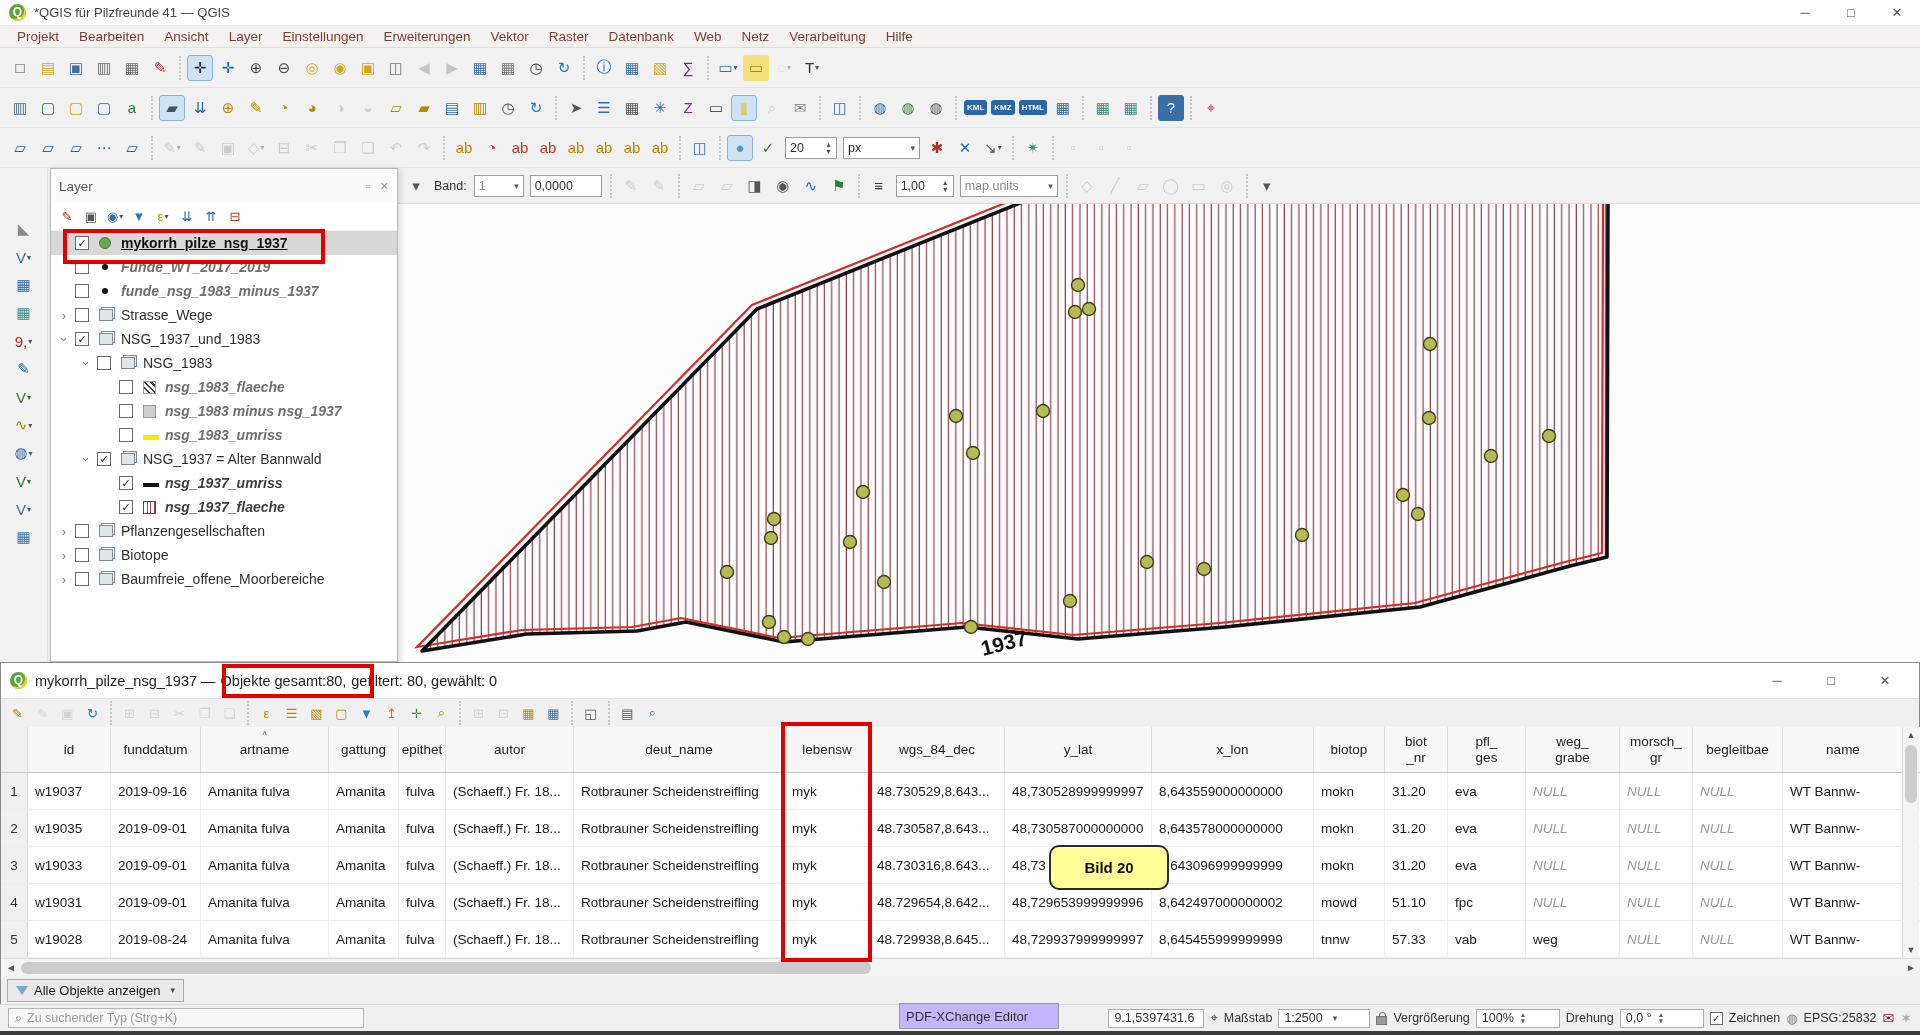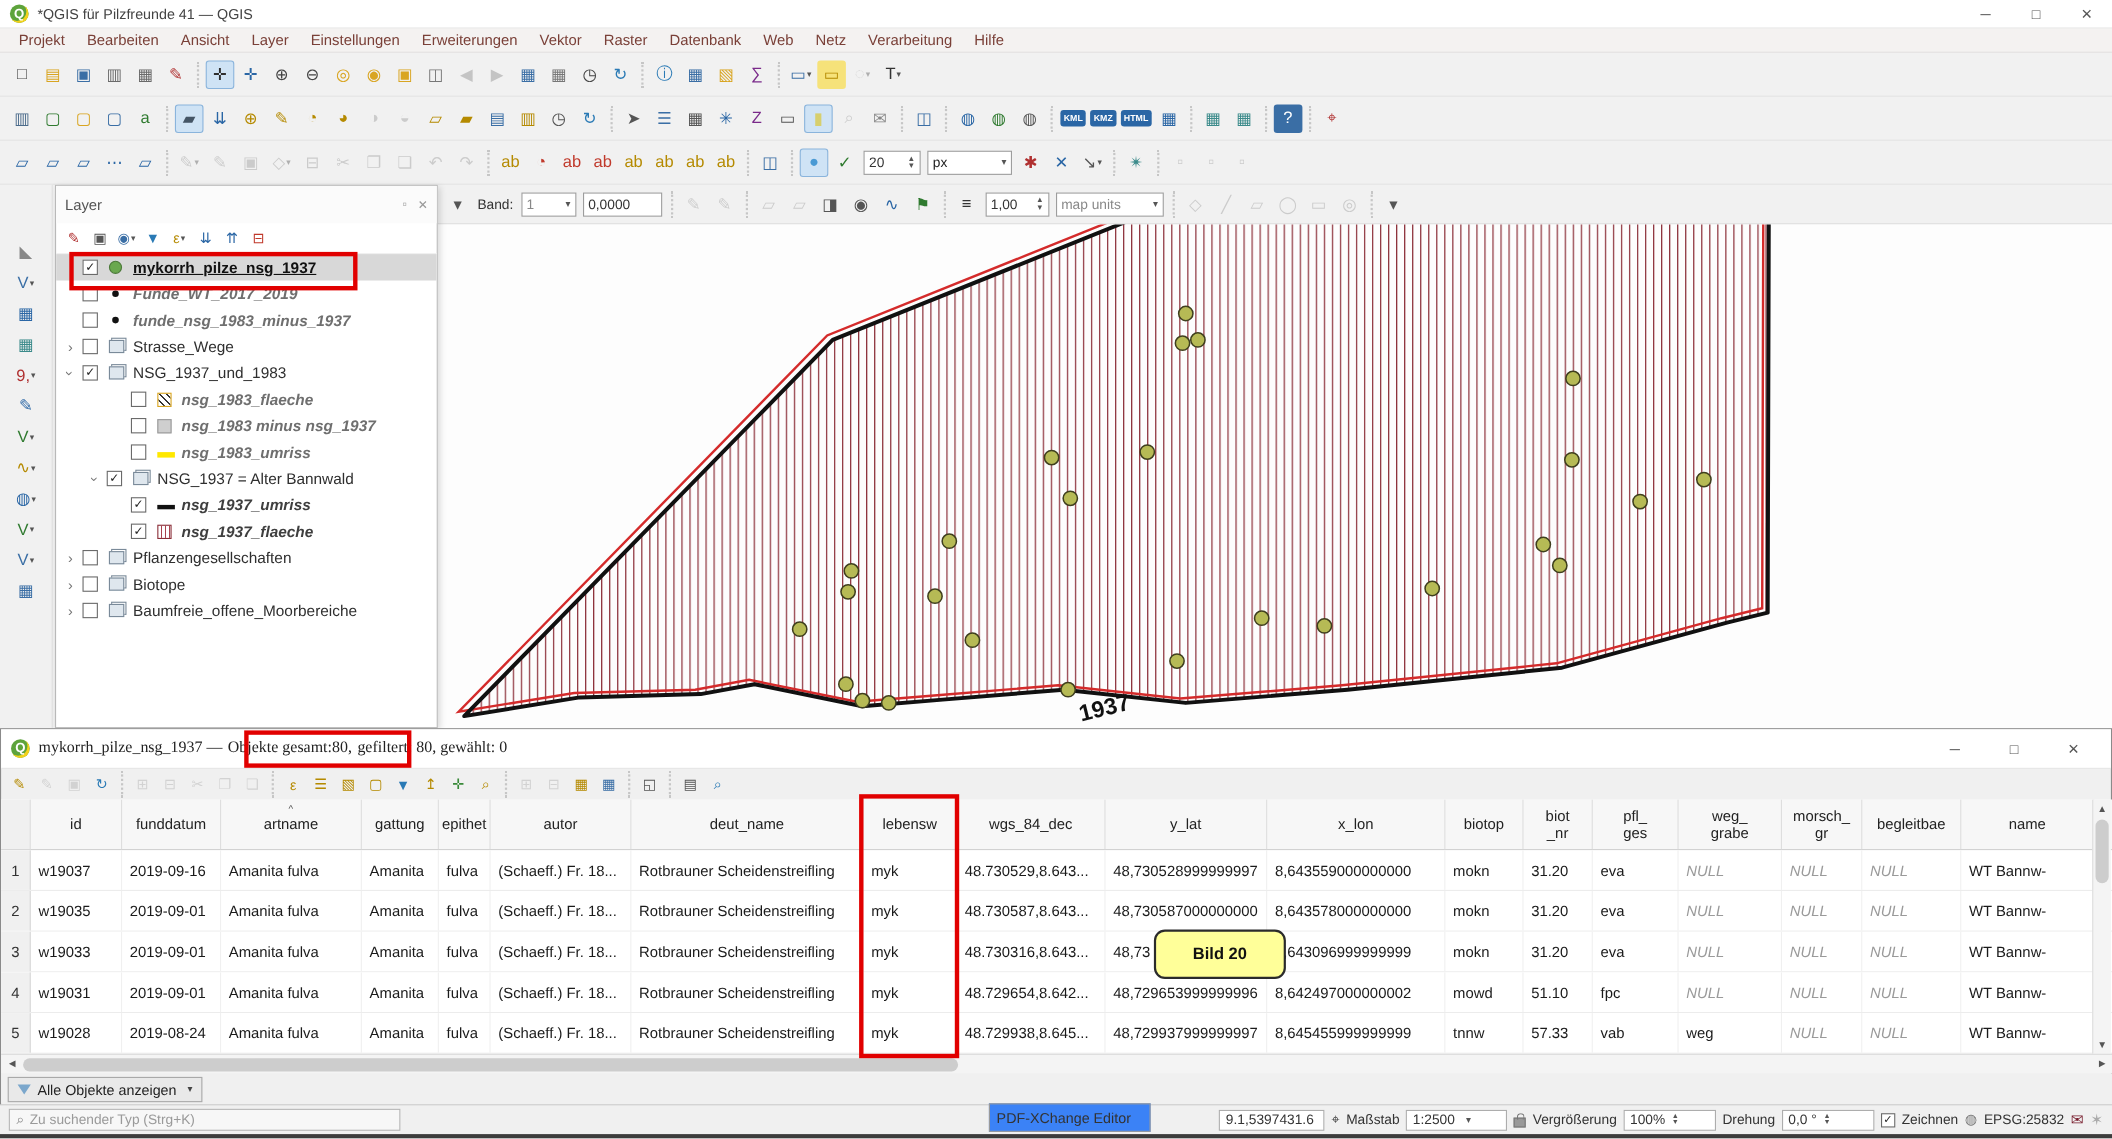--- a/index.html
+++ b/index.html
@@ -66,21 +66,21 @@
   .sw-grp { width:14px; height:12px; background:#dfe7ee; border:1px solid #7a8a99; box-shadow:2px -2px 0 -1px #fff,2px -2px 0 0 #7a8a99; }
   .sw-hblk { background:repeating-linear-gradient(45deg,#fff,#fff 3px,#333 3px,#333 4.5px); border:1.5px solid #d9a521; }
   .sw-grey { background:#cfcfcf; border:1px solid #9a9a9a; }
   .sw-lny { width:16px; height:5px; background:#ffe800; margin-top:4px; }
   .sw-lnb { width:16px; height:4px; background:#111; margin-top:4px; }
   .sw-hred { background:repeating-linear-gradient(90deg,#fff,#fff 2.5px,#a8414e 2.5px,#a8414e 3.5px); border:1.5px solid #8b2e38; }
 
   
   #attrwin { position:absolute; left:0; top:662px; width:1920px; height:342px; background:#f0f0f0; border:1px solid #8a8a8a; z-index:8; }
   #attr-titlebar { height:36px; background:#ffffff; display:flex; align-items:center; border-bottom:1px solid #e5e5e5; }
-  #attr-titlebar .t { font-size:14.5px; color:#222; margin-right:5px;font-family:Liberation Serif, serif; }
+  #attr-titlebar .t { font-size:14.5px; color:#222; margin-right:5px; }
   #attr-titlebar .winbtns { margin-left:auto; display:flex; padding-right:14px; gap:14px; }
   #attr-titlebar .winbtn { width:40px; }
   #attr-tools { height:28px; display:flex; align-items:center; padding-left:4px; }
   #attr-tools .tbi { min-width:23px; height:23px; font-size:13px; }
   #attr-table { position:absolute; left:0; top:64px; width:1920px; height:231px; background:#fff; }
   #attr-head { display:flex; height:46px; background:#f7f7f7; border-bottom:1px solid #c9c9c9; }
   .hc { border-right:1px solid #dedede; display:flex; flex-direction:column; align-items:center; justify-content:center; font-size:13.5px; color:#222; white-space:pre-line; text-align:center; line-height:16px; overflow:hidden; position:relative; }
   .hc .sort { position:absolute; top:0px; font-size:9px; color:#555; }
   .tr { display:flex; height:37px; border-bottom:1px solid #ececec; background:#fff; }
   .td { border-right:1px solid #f0f0f0; font-size:13.5px; color:#1a1a1a; display:flex; align-items:center; padding-left:7px; overflow:hidden; white-space:nowrap; }
@@ -110,21 +110,21 @@
   .lock::before { content:""; position:absolute; left:1.5px; top:-5px; width:5px; height:5px; border:1.5px solid #777; border-bottom:none; border-radius:4px 4px 0 0; }
 
   #taskstrip { position:absolute; left:0; top:1031px; width:1920px; height:4px; background:#3c3c3c; }
 
   
   .redbox { position:absolute; border:4px solid #e10000; z-index:20; pointer-events:none; }
   #redbox-layer  { left:63px;  top:229px; width:262px; height:35px; }
   #redbox-title  { left:222px; top:664px; width:152px; height:34px; }
   #redbox-column { left:781px; top:722px; width:91px;  height:240px; }
   #bild20 { position:absolute; left:1049px; top:845px; width:120px; height:45px; background:#ffff99; border:2px solid #2b2b2b; border-radius:10px; z-index:22; display:flex; align-items:center; justify-content:center; font-size:15px; font-weight:bold; color:#111; }
-  #pdftip { position:absolute; left:899px; top:1003px; width:147px; height:26px; background:#3b82f6; border:1px solid #9a9a9a; z-index:25; font-size:13px; color:#333; display:flex; align-items:center; padding-left:6px; }
+  #pdftip { position:absolute; left:899px; top:1003px; width:160px; height:26px; background:#c4b5fd; border:1px solid #9a9a9a; z-index:25; font-size:13px; color:#333; display:flex; align-items:center; padding-left:6px; }
 </style>
 </head>
 <body>
 
 <div id="app">
 
   <div id="titlebar">
     <span class="qlogo">Q</span>
     <span id="win-title">*QGIS für Pilzfreunde 41 — QGIS</span>
     <span class="winbtns">
@@ -421,20 +421,26 @@
             <span class="lt-arrow" style="left: 6px;">›</span>
             <span class="cb" style="left: 24px;"></span>
             <span class="sw sw-grp" style="left: 48px;"></span>
             <span class="lt-label grp" style="left: 70px;">Strasse_Wege</span>
           </div>
           <div class="lt-row">
             <span class="lt-arrow down" style="left: 6px;">›</span>
             <span class="cb" style="left: 24px;">✓</span>
             <span class="sw sw-grp" style="left: 48px;"></span>
             <span class="lt-label grp" style="left: 70px;">NSG_1937_und_1983</span>
+          </div>
+          <div class="lt-row">
+            <span class="lt-arrow down" style="left: 28px;">›</span>
+            <span class="cb" style="left: 46px;"></span>
+            <span class="sw sw-grp" style="left: 70px;"></span>
+            <span class="lt-label grp" style="left: 92px;">NSG_1983</span>
           </div>
           <div class="lt-row">
             <span class="cb" style="left: 68px;"></span>
             <span class="sw sw-hblk" style="left: 92px;"></span>
             <span class="lt-label it" style="left: 114px;">nsg_1983_flaeche</span>
           </div>
           <div class="lt-row">
             <span class="cb" style="left: 68px;"></span>
             <span class="sw sw-grey" style="left: 92px;"></span>
             <span class="lt-label it" style="left: 114px;">nsg_1983 minus nsg_1937</span>

